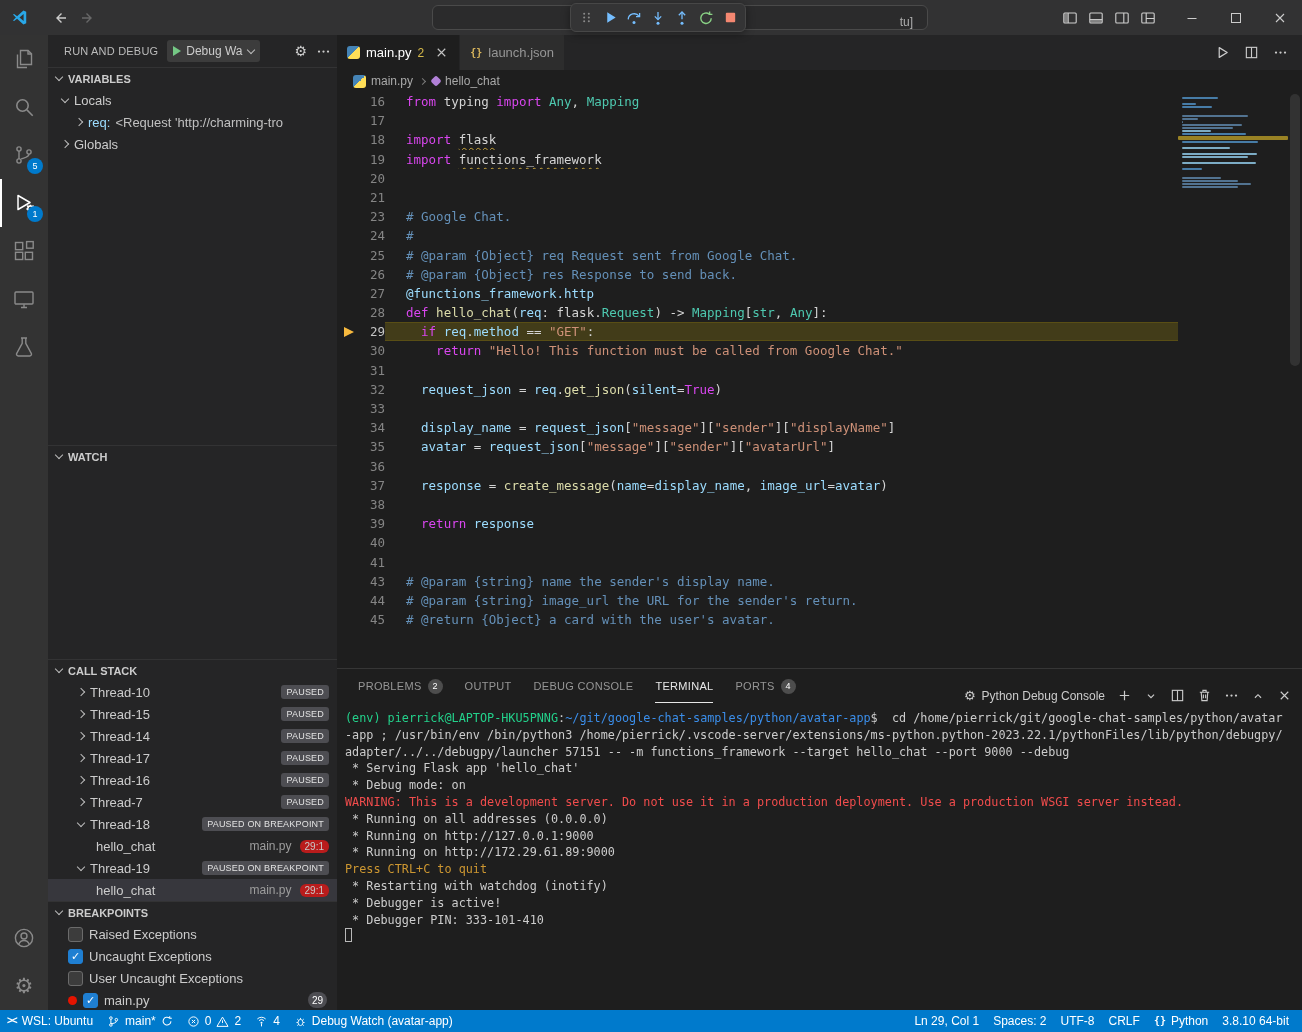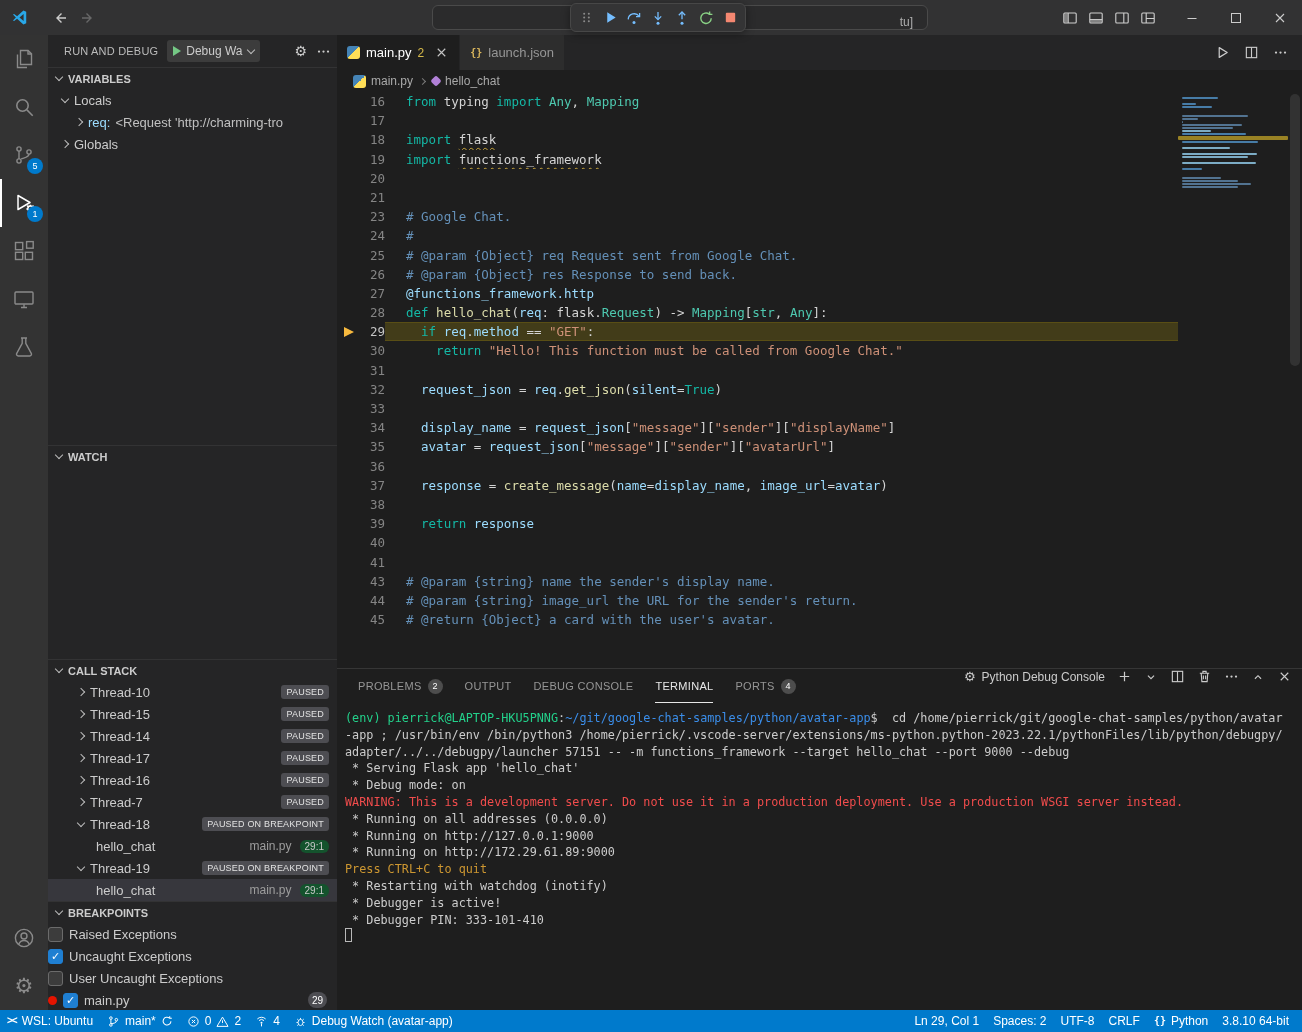--- a/index.html
+++ b/index.html
@@ -60,22 +60,22 @@
   .sec-body{flex:1;overflow:hidden}
   .row{height:22px;display:flex;align-items:center;font-size:13px;color:#ccc;white-space:nowrap;position:relative;overflow:hidden}
   .row .chev{margin-right:6px}
   .var-name{color:#9cdcfe;margin-right:5px}
   .var-value{color:#c0c0c0}
   .thread-row{padding-left:30px}
   .frame-row{padding-left:48px}
   .frame-row.selected{background:#37373d}
   .badge-chip{margin-left:auto;margin-right:8px;background:#4d4d52;color:#e2e2e2;font-size:9px;padding:2px 5px;border-radius:3px;letter-spacing:.2px;flex:none}
   .frame-file{margin-left:auto;color:#9d9d9d;font-size:12px}
-  .pos-chip{background:#14532d;color:#c8c8c8;font-size:10px;padding:1px 5px;border-radius:6px;margin:0 8px;flex:none}
-  .bp-row{gap:6px}
+  .pos-chip{background:#b91c1c;color:#c8c8c8;font-size:10px;padding:1px 5px;border-radius:6px;margin:0 8px;flex:none}
+  .bp-row{padding-left:20px;gap:6px}
   .bp-dot{width:9px;height:9px;border-radius:50%;background:#e51400;flex:none}
   .checkbox{width:15px;height:15px;border:1px solid #6b6b6b;border-radius:3px;background:#3c3c3c;display:flex;align-items:center;justify-content:center;font-size:11px;color:#fff;flex:none}
   .checkbox.checked{background:#1f7fd2;border-color:#1f7fd2}
   .bp-count{margin-left:auto;margin-right:10px;background:#4d4d52;color:#fff;font-size:10px;min-width:18px;height:16px;border-radius:9px;display:flex;align-items:center;justify-content:center;padding:0 4px}
 
   
   .editor-col{flex:1;display:flex;flex-direction:column;min-width:0;background:#1e1e1e}
   .tabbar{flex:0 0 35px;background:#252526;display:flex;align-items:stretch}
   .tab{display:flex;align-items:center;gap:6px;padding:0 10px;font-size:13px;color:#969696;background:#2d2d2d;border-right:1px solid #252526}
   .tab.active{background:#1e1e1e;color:#fff}
@@ -89,32 +89,32 @@
   .mkicon{width:8px;height:8px;background:#b180d7;border-radius:2px;transform:rotate(45deg);display:inline-block}
 
   .code-area{flex:1;position:relative;overflow:hidden;min-height:0}
   .code-scroll{position:absolute;left:0;top:0;right:124px;bottom:0;font-family:"DejaVu Sans Mono",monospace;font-size:12.5px}
   .code-line{height:19.2px;display:flex;white-space:pre;position:relative}
   .gutter{flex:0 0 48px;text-align:right;color:#858585;line-height:19.2px}
   .ltext{flex:1;padding-left:21px;line-height:19.2px;overflow:hidden}
   .code-line.active .ltext{background:rgba(255,215,0,.16);box-shadow:inset 0 1px 0 rgba(255,215,0,.12), inset 0 -1px 0 rgba(255,215,0,.12)}
   .code-line.active .gutter{color:#c6c6c6}
   .dbg-arrow{position:absolute;left:7px;top:5px;width:0;height:0;border-left:10px solid #f7b93e;border-top:5px solid transparent;border-bottom:5px solid transparent}
-  .tok-k{color:#14b8a6}.tok-t{color:#4ec9b0}.tok-v{color:#9cdcfe}.tok-f{color:#dcdcaa}
+  .tok-k{color:#d946ef}.tok-t{color:#4ec9b0}.tok-v{color:#9cdcfe}.tok-f{color:#dcdcaa}
   .tok-s{color:#ce9178}.tok-c{color:#6490b8}.tok-d{color:#d4d4d4}
   .tok-uw{color:#d4d4d4;text-decoration:underline wavy #c8a53a;text-decoration-thickness:1px;text-underline-offset:3px}
   .minimap{position:absolute;right:14px;top:2px;width:110px;bottom:0;padding-top:2px}
   .mm-line{height:2px;margin:1px 0 0 4px;border-radius:1px;opacity:.75}
   .mm-active{height:4px;margin-left:0;width:110px;background:rgba(220,185,40,.65);opacity:1}
   .vscrollbar{position:absolute;right:0;top:0;width:14px;bottom:0}
   .scroll-slider{position:absolute;top:2px;right:2px;width:10px;height:272px;background:rgba(121,121,121,.22);border-radius:5px}
 
   
   .panel{flex:0 0 342px;display:flex;flex-direction:column;border-top:1px solid rgba(128,128,128,.25);min-height:0}
-  .panel-tabbar{flex:0 0 34px;display:flex;align-items:flex-start;padding:0 10px}
+  .panel-tabbar{flex:0 0 34px;display:flex;align-items:flex-end;padding:0 10px}
   .ptab{display:flex;align-items:center;gap:6px;margin:0 11px;font-size:11px;letter-spacing:.3px;color:#969696;height:34px}
   .ptab.active{color:#e7e7e7;box-shadow:inset 0 -1px 0 #e7e7e7}
   .pbadge{background:#4d4d4d;color:#fff;font-size:9px;min-width:15px;height:15px;border-radius:8px;display:flex;align-items:center;justify-content:center;padding:0 4px}
   .panel-right{margin-left:auto;display:flex;align-items:center;gap:12px;color:#ccc}
   .term-list-item{display:flex;align-items:center;gap:6px;font-size:12px;color:#ccc}
   .terminal{flex:1;padding:7px 8px 0;font-family:"DejaVu Sans Mono",monospace;font-size:11.8px;line-height:16.8px;white-space:pre;overflow:hidden}
   .t-w{color:#cccccc}.t-g{color:#23d18b}.t-b{color:#3b8eea}.t-r{color:#f14c4c}.t-y{color:#cd9731}
   .t-cursor{display:inline-block;width:7px;height:14px;border:1px solid #b9b9b9;vertical-align:-2px}
 
   

